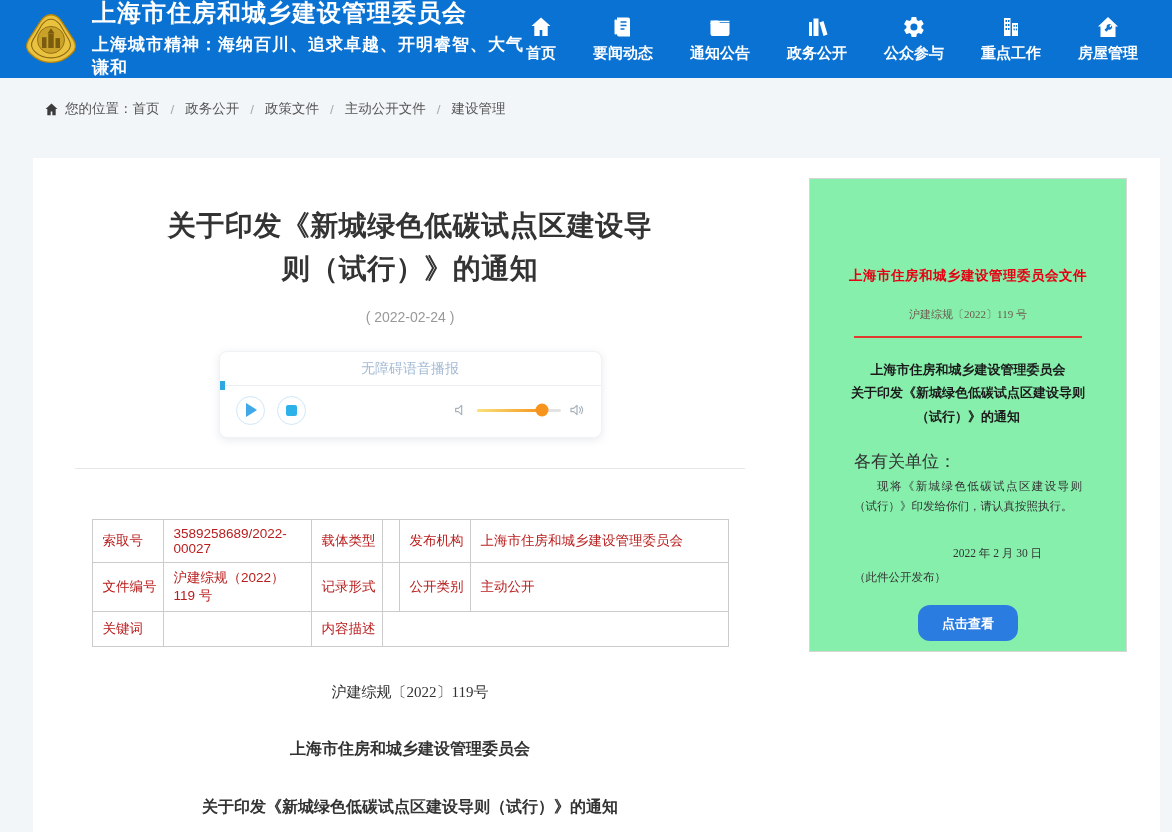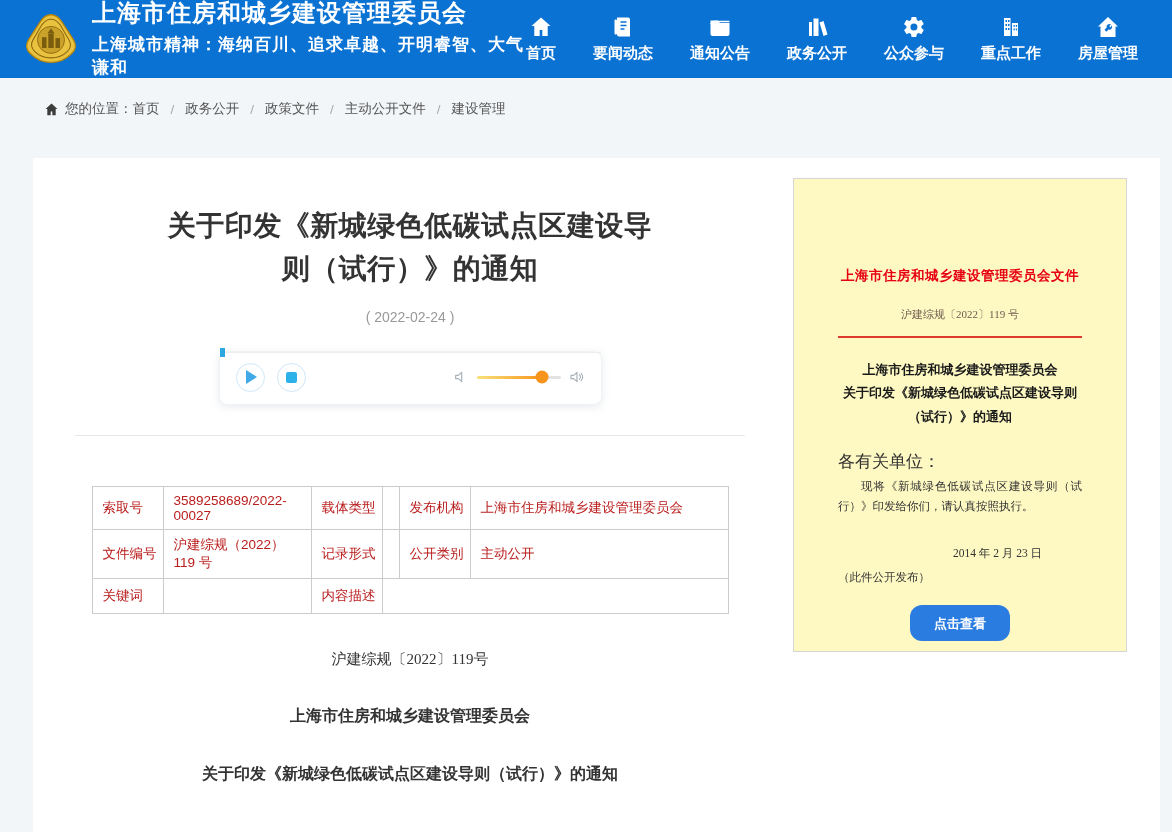--- a/index.html
+++ b/index.html
@@ -54,21 +54,21 @@
   .meta-table { width:637px; margin:50px auto 0; border-collapse:collapse; font-size:13.5px; color:#b91c1c; }
   .meta-table td { border:1px solid #ccc; height:35px; padding:6px 6px 6px 10px; }
   .meta-table td.lab { white-space:nowrap; }
 
   
   .doc-body { text-align:center; color:#333; }
   .doc-body .docnum { margin-top:36px; font-size:15px; font-family:"Liberation Serif","DejaVu Serif",serif; }
   .doc-body .b { margin-top:37px; font-size:16px; font-weight:bold; }
 
   
-  .preview-card { border:1px solid #d6d6d6; background:#fef9c3; height:474px; overflow:hidden; font-family:"Liberation Serif","DejaVu Serif",serif; }
+  .preview-card { border:1px solid #d6d6d6; background:#86efac; height:474px; overflow:hidden; font-family:"Liberation Serif","DejaVu Serif",serif;margin-left:16px; }
   .pc-red-title { margin-top:88px; text-align:center; color:#e60012; font-weight:bold; font-size:13.5px; letter-spacing:0.5px; }
   .pc-docnum { margin-top:22px; text-align:center; color:#6d5a4f; font-size:11px; }
   .pc-redline { margin:14px 44px 0; height:2px; background:#e0392e; }
   .pc-titles { margin-top:20px; text-align:center; color:#1a1a1a; font-weight:bold; font-size:13px; line-height:1.8; }
   .pc-salute { margin:22px 44px 0; font-size:17px; color:#333; }
   .pc-para { margin:3px 44px 0; font-size:11.5px; color:#333; line-height:1.75; text-indent:2em; text-align:justify; }
   .pc-date { margin:30px 84px 0 0; text-align:right; font-size:11.5px; color:#333; }
   .pc-note { margin:9px 44px 0; font-size:11.5px; color:#333; }
   .view-btn { display:block; margin:20px auto 0; width:100px; height:36px; border:none; border-radius:12px; background:#2b7ce0; color:#fff; font-size:13px; font-weight:bold; font-family:"Liberation Sans",sans-serif; cursor:pointer; line-height:23px; }
   .download { margin-top:23px; display:flex; align-items:center; justify-content:center; gap:14px; text-decoration:none; cursor:pointer; }
@@ -174,20 +174,21 @@
   <span class="sep">/</span>
   <a>建设管理</a>
 </div>
 
 <div class="content-card">
   <div class="main-col">
     <h1 class="article-title">关于印发《新城绿色低碳试点区建设导则（试行）》的通知</h1>
     <div class="pub-date">( 2022-02-24 )</div>
 
     <div class="player">
+      <div class="player-title">无障碍语音播报</div>
       <div class="player-progress">
           <span class="progress-handle"></span>
         </div>
       <div class="player-controls">
         <div class="circle-btn">
             <span class="play-tri"></span>
           </div>
         <div class="circle-btn">
             <span class="stop-sq"></span>
           </div>
@@ -256,21 +257,21 @@
       <div class="pc-red-title">上海市住房和城乡建设管理委员会文件</div>
       <div class="pc-docnum">沪建综规〔2022〕119 号</div>
       <div class="pc-redline"></div>
       <div class="pc-titles">
         <div>上海市住房和城乡建设管理委员会</div>
         <div>关于印发《新城绿色低碳试点区建设导则</div>
         <div>（试行）》的通知</div>
       </div>
       <div class="pc-salute">各有关单位：</div>
       <p class="pc-para">现将《新城绿色低碳试点区建设导则（试行）》印发给你们，请认真按照执行。</p>
-      <div class="pc-date">2014 年 2 月 23 日</div>
+      <div class="pc-date">2022 年 2 月 30 日</div>
       <div class="pc-note">（此件公开发布）</div>
       <button class="view-btn">点击查看</button>
       <a class="download">
         <svg class="dl-ico" viewBox="0 0 24 24">
             <path d="M10.6 3h2.8v7h3.6L12 15 7 10h3.6z" fill="#2878e0"></path>
             <path d="M4 16.5v3a1.5 1.5 0 0 0 1.5 1.5h13a1.5 1.5 0 0 0 1.5-1.5v-3h-2.4v2.6H6.4v-2.6z" fill="#2878e0"></path>
             <rect x="13.5" y="18" width="1.6" height="1.3" fill="#2878e0"></rect>
             <rect x="16" y="18" width="1.6" height="1.3" fill="#2878e0"></rect>
           </svg>
         <span class="dl-lbl">文件下载</span>

